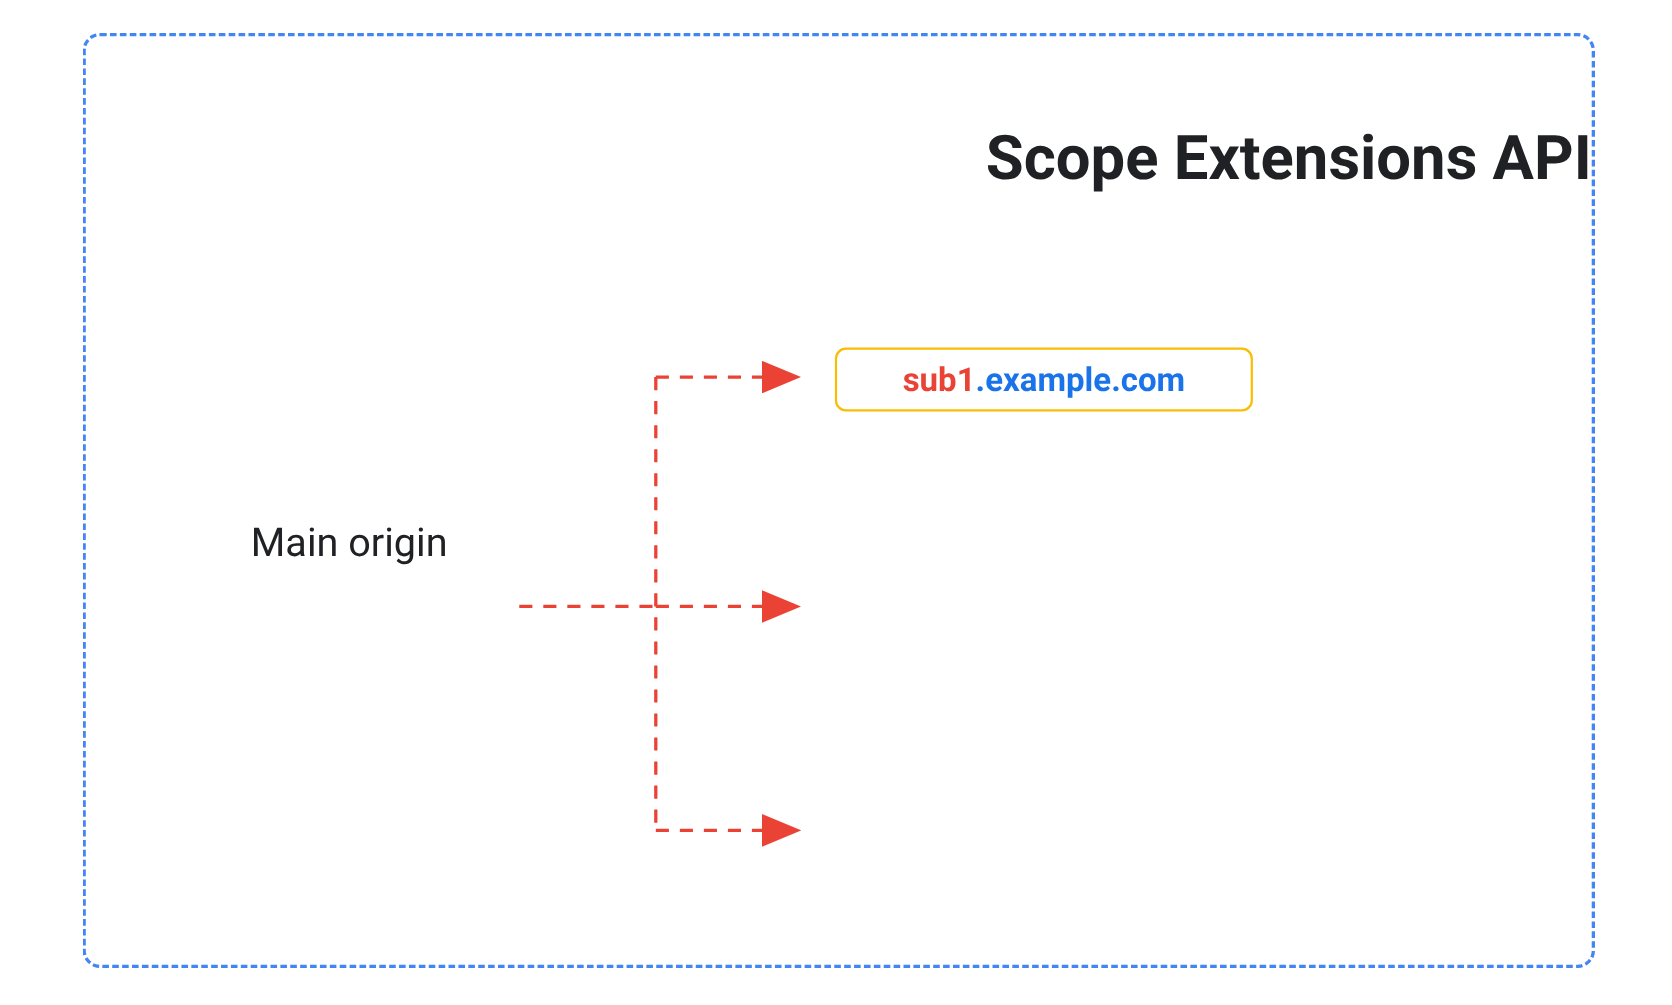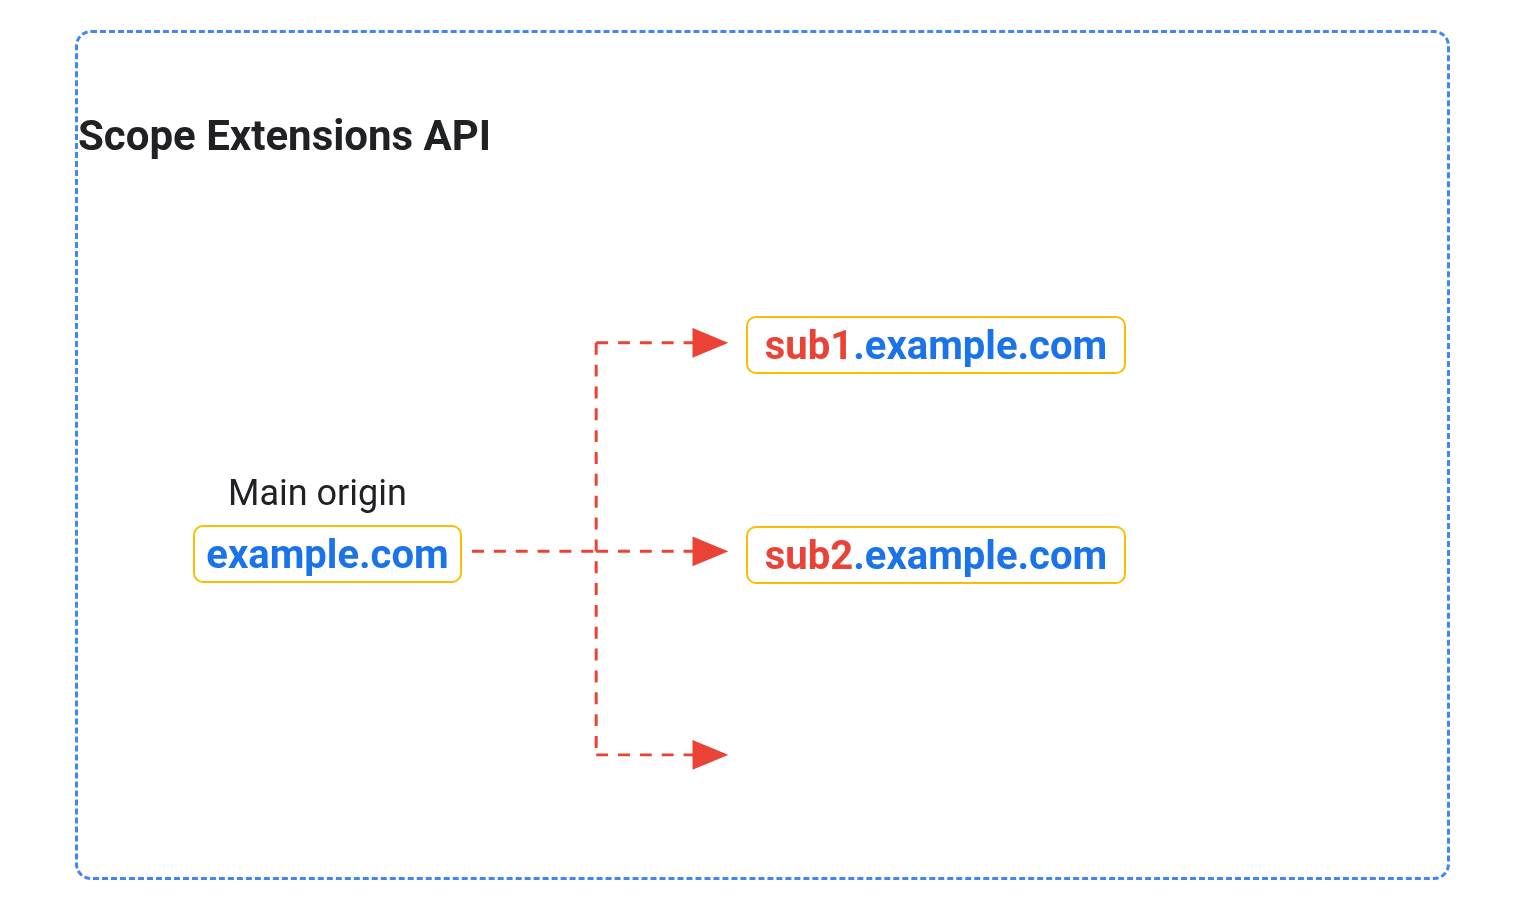--- a/index.html
+++ b/index.html
@@ -21,22 +21,22 @@
       width: 1375px;
       height: 850px;
       border: 3px dashed #4285f4;
       border-radius: 16px;
     }
     .title {
       position: absolute;
       top: 78px;
       left: 0;
       width: 100%;
-      text-align: left;
-      font-size: 42px;
+      text-align: right;
+      font-size: 56px;
       font-weight: 700;
       color: #202124;
     }
     .main-origin-label {
       position: absolute;
       top: 439px;
       left: 150px;
       font-size: 36px;
       font-weight: 400;
       color: #202124;
@@ -48,26 +48,27 @@
       left: 655px;
       font-size: 36px;
       font-weight: 400;
       color: #202124;
     }
     .origin-box {
       position: absolute;
       border: 2px solid #fbbc04;
       border-radius: 10px;
       background: #ffffff;
-      font-size: 40px;
+      font-size: 30px;
       font-weight: 700;
       display: flex;
       align-items: center;
       justify-content: center;
       padding: 8px 18px;
+      margin-left: 13px;
     }
     .main-box {
       top: 492px;
       left: 115px;
       width: 269px;
       height: 58px;
     }
     .sub-box {
       left: 668px;
       width: 380px;
@@ -89,35 +90,27 @@
   </style>
 </head>
 <body>
 
 <div class="container">
   <h1 class="title">Scope Extensions API</h1>
 
   <div class="main-origin-label">Main origin</div>
 
 
-  <div class="origin-box main-box">
-    <span class="blue-text">example.com</span>
-  </div>
 
   <div class="origin-box sub-box sub1">
     <span>
       <span class="red-text">sub1</span><span class="blue-text">.example.com</span>
     </span>
   </div>
 
-  <div class="origin-box sub-box sub2">
-    <span>
-      <span class="red-text">sub2</span><span class="blue-text">.example.com</span>
-    </span>
-  </div>
 
 
   <svg class="arrows" viewBox="0 0 1375 850">
     <defs>
       <marker id="arrowhead" markerWidth="12" markerHeight="10" refX="10" refY="5" orient="auto">
         <polygon points="0 0, 12 5, 0 10" fill="#ea4335"></polygon>
       </marker>
     </defs>
 
     <line x1="395" y1="522" x2="520" y2="522" stroke="#ea4335" stroke-width="3" stroke-dasharray="12,10"></line>

